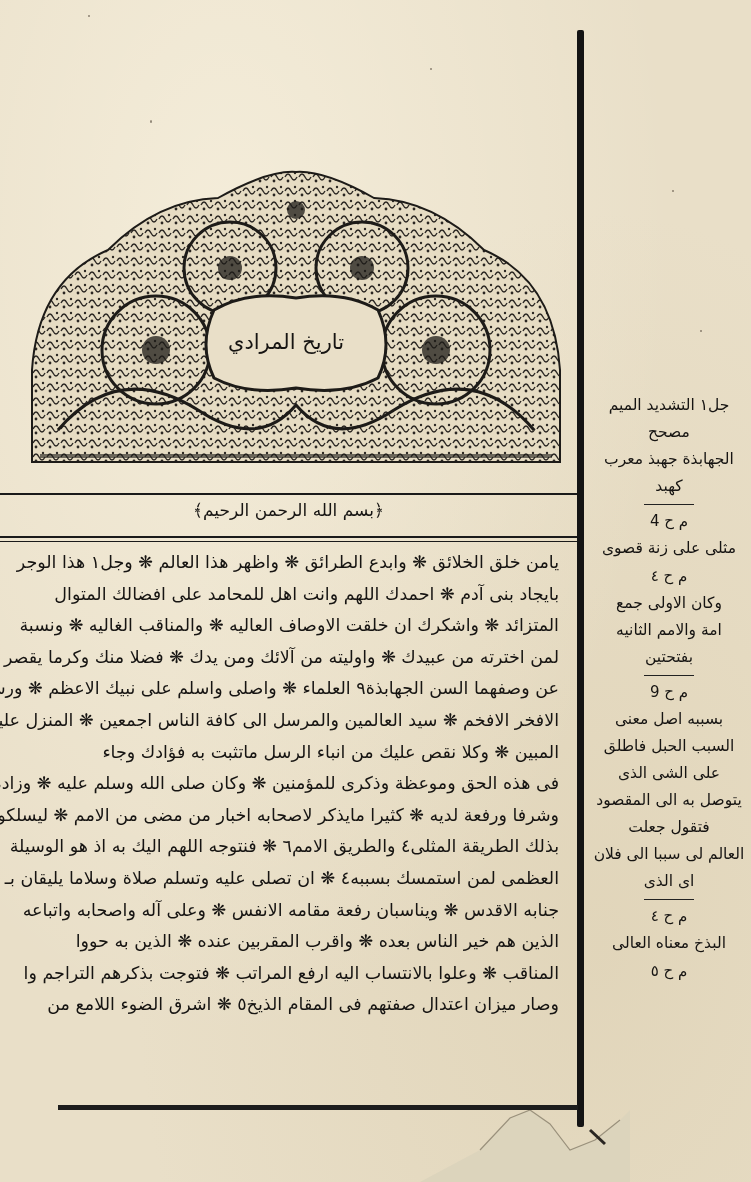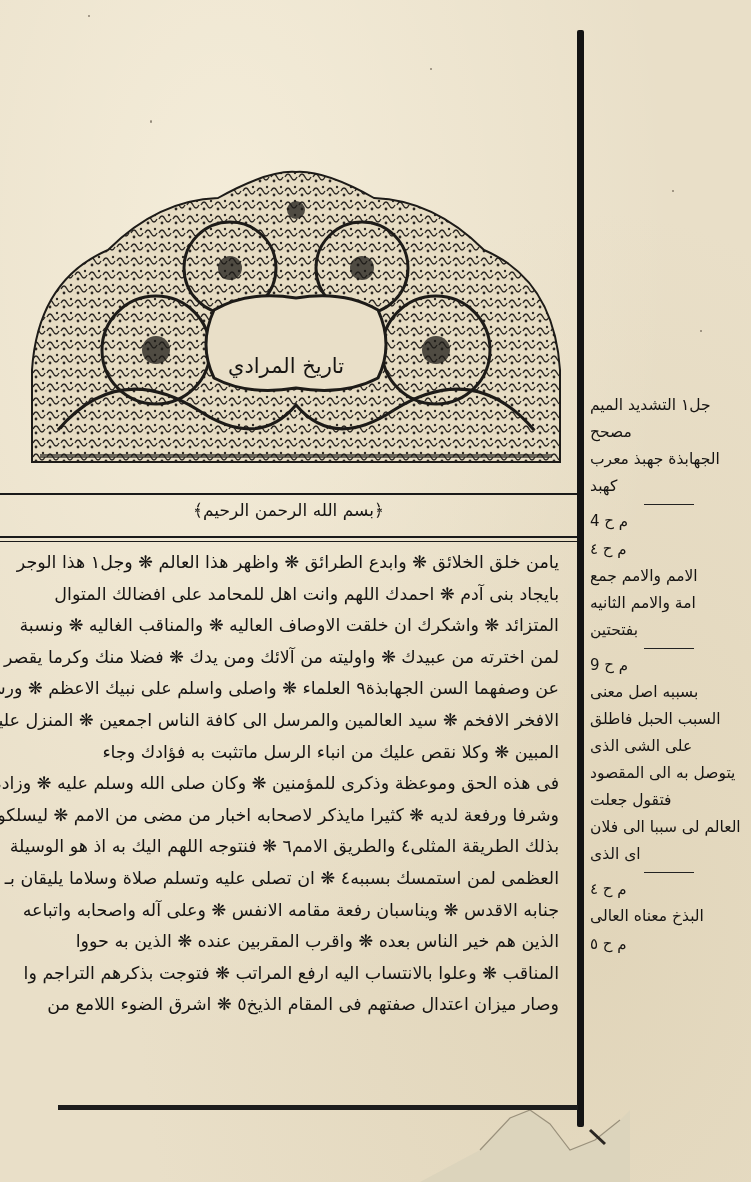--- a/index.html
+++ b/index.html
@@ -22,21 +22,20 @@
 
   
   .ornament {
     position:absolute; left:18px; top:170px; width:556px; height:298px;
   }
   .ornament svg { width:100%; height:100%; display:block; }
   .orn-title {
     position:absolute; left:226px; top:330px; width:120px; text-align:center;
     font-size:21px; direction:rtl; white-space:nowrap;
     font-family:"DejaVu Sans", sans-serif;
-    margin-top:24px;
   }
 
   
   .rule-top { position:absolute; left:0; top:493px; width:577px; height:2px; background:#1a1a1a; }
   .basmala {
     position:absolute; left:0; top:500px; width:577px; text-align:center;
     font-size:17px; direction:rtl; white-space:nowrap;
   }
   .rule-b1 { position:absolute; left:0; top:536px; width:577px; height:2px; background:#1a1a1a; }
   .rule-b2 { position:absolute; left:0; top:541px; width:577px; height:1px; background:#1a1a1a; }
@@ -52,21 +51,21 @@
     font-family:"DejaVu Sans", sans-serif; letter-spacing:0.1px;
   }
   .bottom-rule {
     position:absolute; left:58px; top:1105px; width:520px; height:5px;
     background:#1d1d1d;
   }
 
   
   .margin {
     position:absolute; left:590px; top:392px; width:158px;
-    direction:rtl; text-align:left;
+    direction:rtl; text-align:center;
   }
   .gloss { font-size:15.5px; line-height:27px; white-space:nowrap; }
   .gloss.ref { font-size:15px; line-height:28px; }
   .gloss-sep { width:50px; height:1px; background:#222; margin:4px auto 2px; }
 
   
   .tear {
     position:absolute; left:420px; top:1110px; width:210px; height:72px;
   }
 
@@ -147,22 +146,23 @@
   </div>
   <div class="bottom-rule"></div>
 
   <div class="margin">
     <div class="gloss">جل١ التشديد الميم</div>
     <div class="gloss">مصحح</div>
     <div class="gloss">الجهابذة جهبذ معرب</div>
     <div class="gloss">كهبد</div>
     <div class="gloss-sep"></div>
     <div class="gloss ref">م ح 4</div>
+    <div class="gloss">مثلى على زنة قصوى</div>
     <div class="gloss ref">م ح ٤</div>
-    <div class="gloss">الامم والامم جمع</div>
+    <div class="gloss">وكان الاولى جمع</div>
     <div class="gloss">امة والامم الثانيه</div>
     <div class="gloss">بفتحتين</div>
     <div class="gloss-sep"></div>
     <div class="gloss ref">م ح 9</div>
     <div class="gloss">بسببه اصل معنى</div>
     <div class="gloss">السبب الحبل فاطلق</div>
     <div class="gloss">على الشى الذى</div>
     <div class="gloss">يتوصل به الى المقصود</div>
     <div class="gloss">فتقول جعلت</div>
     <div class="gloss">العالم لى سببا الى فلان</div>

